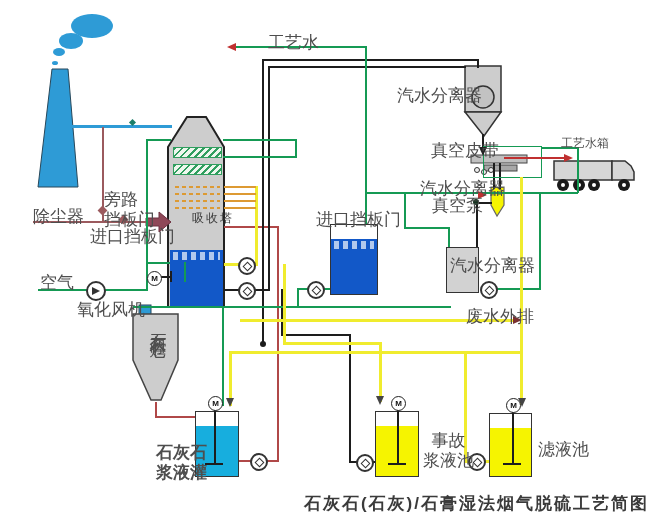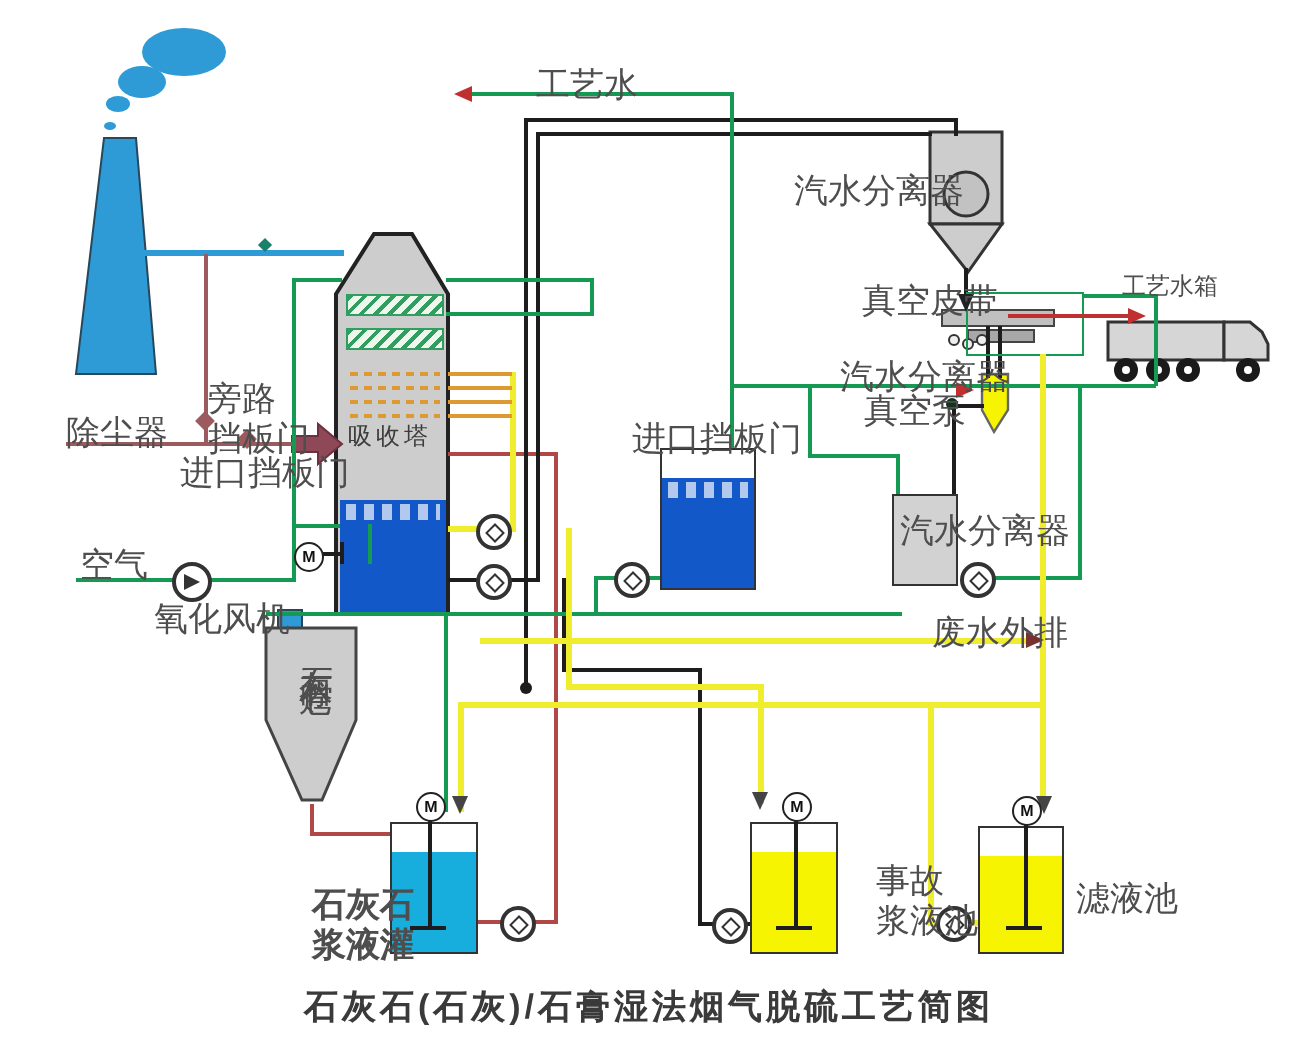--- a/index.html
+++ b/index.html
@@ -33,21 +33,21 @@
          background:#fff;z-index:4;display:flex;align-items:center;justify-content:center;
          font-size:8px;font-weight:bold;color:#111;}
   .dmd{position:absolute;width:7px;height:7px;background:var(--maroon);transform:rotate(45deg);z-index:4;}
   .dot{position:absolute;width:6px;height:6px;border-radius:50%;background:#14321e;z-index:4;}
   .arr{position:absolute;width:0;height:0;z-index:4;}
   .arr-r{border-top:4px solid transparent;border-bottom:4px solid transparent;border-left:9px solid #c03030;}
   .arr-l{border-top:4px solid transparent;border-bottom:4px solid transparent;border-right:9px solid #c03030;}
   .arr-d{border-left:4px solid transparent;border-right:4px solid transparent;border-top:9px solid #444;}
   .box{position:absolute;border:1.5px solid var(--green);z-index:2;box-sizing:border-box;}
   .lbl{position:absolute;z-index:5;font-size:17px;line-height:1.15;color:var(--label);white-space:nowrap;}
-  .title{position:absolute;z-index:5;left:0;width:649px;text-align:center;
+  .title{position:absolute;z-index:5;left:0;width:649px;text-align:right;
          font-size:17px;font-weight:bold;color:#3a3a3a;letter-spacing:2px;}
   .vert{writing-mode:vertical-rl;text-orientation:upright;letter-spacing:2px;}
 </style>
 </head>
 <body>
 
 <div id="stage">
 
   <svg class="layer" width="649" height="523">
 
@@ -241,30 +241,30 @@
   <div class="lbl" style="left:431px;top:141px;">真空皮带</div>
   <div class="lbl" style="left:561px;top:137px;font-size:12px;">工艺水箱</div>
   <div class="lbl" style="left:420px;top:179px;">汽水分离器</div>
   <div class="lbl" style="left:432px;top:196px;">真空泵</div>
   <div class="lbl" style="left:104px;top:190px;">
     <div>旁路</div>
     <div>挡板门</div>
   </div>
   <div class="lbl" style="left:33px;top:207px;">除尘器</div>
   <div class="lbl" style="left:90px;top:227px;">进口挡板门</div>
-  <div class="lbl" style="left:174px;top:212px;font-size:12px;letter-spacing:2px;color:#3c3c3c;">吸收塔</div>
+  <div class="lbl" style="left:192px;top:212px;font-size:12px;letter-spacing:2px;color:#3c3c3c;">吸收塔</div>
   <div class="lbl" style="left:316px;top:210px;">进口挡板门</div>
   <div class="lbl" style="left:450px;top:256px;">汽水分离器</div>
   <div class="lbl" style="left:40px;top:273px;">空气</div>
   <div class="lbl" style="left:77px;top:300px;">氧化风机</div>
   <div class="lbl" style="left:466px;top:307px;font-family:Liberation Serif, serif;">废水外排</div>
   <div class="lbl vert" style="left:148px;top:320px;height:78px;">石灰石贮仓</div>
   <div class="lbl" style="left:156px;top:443px;font-weight:bold;">
     <div>石灰石</div>
     <div>浆液灌</div>
   </div>
-  <div class="lbl" style="left:438px;top:431px;text-align:left;">
+  <div class="lbl" style="left:423px;top:431px;text-align:center;">
     <div>事故</div>
     <div>浆液池</div>
   </div>
   <div class="lbl" style="left:538px;top:440px;">滤液池</div>
   <div class="title" style="top:492px;">石灰石(石灰)/石膏湿法烟气脱硫工艺简图</div>
 </div>
 
 </body></html>

